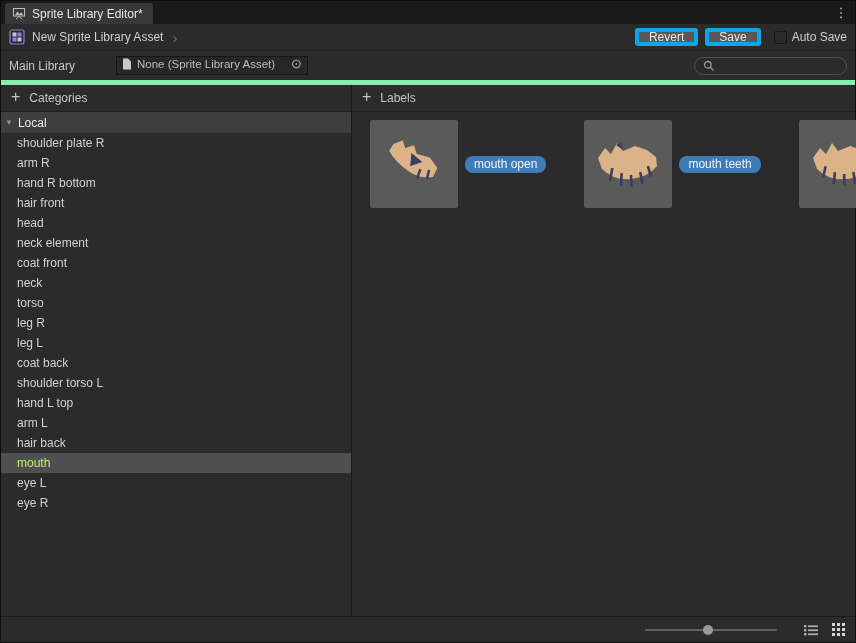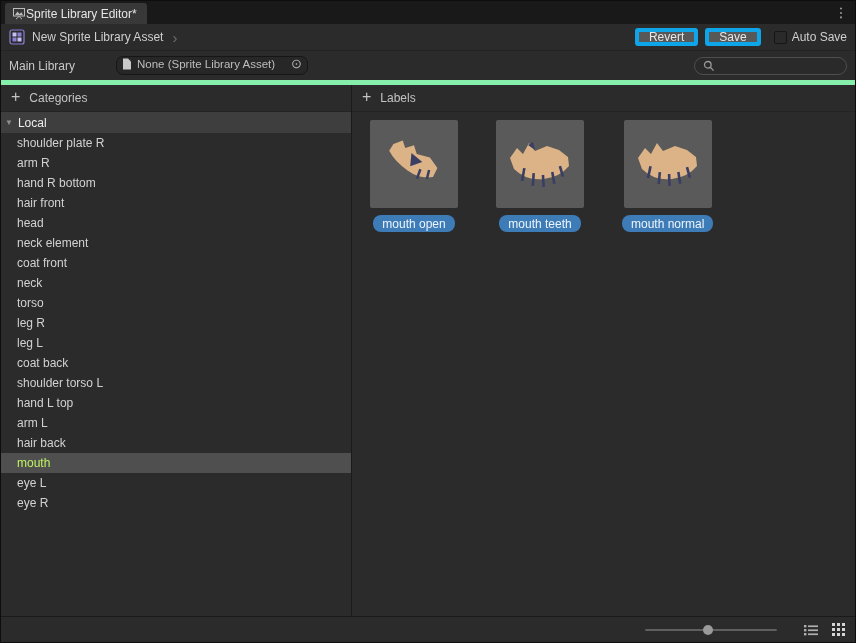--- a/index.html
+++ b/index.html
@@ -6,21 +6,21 @@
   body{
     width:856px;height:643px;overflow:hidden;background:#111;
     font-family:"Liberation Sans",sans-serif;font-size:12px;color:#d2d2d2;
   }
   .window{width:856px;height:643px;box-sizing:border-box;border:1px solid #0d0d0d;
     display:flex;flex-direction:column;background:#2b2b2b}
 
   
   .tabbar{flex:0 0 23px;background:#191919;display:flex;align-items:flex-end;position:relative}
   .tab{height:21px;margin-left:4px;background:#383838;border-radius:3px 3px 0 0;
-    display:flex;align-items:center;padding:0 10px 0 7px;color:#e6e6e6;cursor:pointer}
+    display:flex;align-items:center;gap:6px;padding:0 10px 0 7px;color:#e6e6e6;cursor:pointer}
   .tab-icon{display:flex}
   .kebab-btn{position:absolute;right:6px;top:2px;width:16px;height:18px;display:flex;
     align-items:center;justify-content:center;color:#c8c8c8;font-size:13px;cursor:pointer}
 
   
   .toolbar{flex:0 0 26px;display:flex;align-items:center;padding:0 8px;
     background:#2b2b2b;border-bottom:1px solid #232323}
   .asset-icon{display:flex;margin-right:7px}
   .breadcrumb-label{color:#cfcfcf;cursor:pointer}
   .breadcrumb-chevron{color:#6f6f6f;font-size:15px;margin-left:9px;line-height:1}
@@ -29,21 +29,21 @@
     border-radius:3px;color:#e8e8e8;font-size:12px;font-family:inherit;display:flex;align-items:center;cursor:pointer}
   .checkbox{width:13px;height:13px;box-sizing:border-box;background:#2a2a2a;border:1px solid #161616;
     border-radius:2px;margin:0 5px 0 13px;cursor:pointer}
   .autosave-label{color:#cfcfcf}
 
   
   .library-row{flex:0 0 29px;display:flex;align-items:center;padding:0 8px;
     background:#2b2b2b;border-bottom:5px solid #86efac}
   .lib-label{color:#c8c8c8;width:107px}
   .object-field{width:192px;height:19px;box-sizing:border-box;background:#272727;border:1px solid #161616;
-    border-radius:7px;display:flex;align-items:center;gap:5px;padding:0 3px 4px 5px;color:#bdbdbd;cursor:pointer}
+    border-radius:1px;display:flex;align-items:center;gap:5px;padding:0 3px 4px 5px;color:#bdbdbd;cursor:pointer}
   .object-value{flex:1;white-space:nowrap;overflow:hidden;font-size:11.5px}
   .picker-icon{display:flex;align-items:center;color:#b2b2b2;font-size:13px;line-height:1;padding:0 2px;cursor:pointer}
   .search-field{margin-left:auto;width:153px;height:18px;box-sizing:border-box;border:1px solid #4e4e4e;
     border-radius:9px;display:flex;align-items:center;padding:0 8px;gap:5px;background:#2a2a2a;cursor:text}
   .search-icon{display:flex}
   .search-input{flex:1;background:transparent;border:none;outline:none;color:#d2d2d2;
     font-family:inherit;font-size:12px;min-width:0}
 
   
   .content{flex:1;display:flex;min-height:0;background:#2b2b2b}
@@ -57,21 +57,21 @@
   .group-row{flex:0 0 21px;background:#3e3e3e;display:flex;align-items:center;gap:5px;
     padding:0 4px;cursor:pointer}
   .foldout{font-size:8px;color:#8f8f8f;line-height:1}
   .group-label{color:#eeeeee;font-weight:normal}
   .cat-list{flex:1;overflow:hidden}
   .cat-item{height:20px;display:flex;align-items:center;padding-left:16px;color:#d2d2d2;cursor:pointer}
   .cat-item.selected{background:var(--selection-gray,#4f4f4f);color:#bef264}
 
   
   .cards{display:flex;gap:38px;padding:8px 0 0 18px}
-  .card{display:flex;flex-direction:column;align-items:center;gap:7px;cursor:pointer}
+  .card{display:flex;align-items:center;gap:7px;cursor:pointer}
   .thumb{width:88px;height:88px;background:var(--thumbnail-gray,#5a5a5a);border-radius:2px;
     display:flex;align-items:center;justify-content:center}
   .badge{background:var(--accent-blue,#3e7cb8);color:#eef5fc;border-radius:8px;height:17px;
     display:flex;align-items:center;padding:0 9px;font-size:12px;cursor:pointer;white-space:nowrap}
 
   
   .bottombar{flex:0 0 25px;border-top:1px solid #1a1a1a;background:#2b2b2b;
     display:flex;align-items:center;justify-content:flex-end;padding:0 8px;gap:9px}
   .slider{position:relative;width:132px;height:14px;margin-right:16px;cursor:pointer}
   .slider-track{position:absolute;left:0;right:0;top:6px;height:2px;background:#5f5f5f;border-radius:1px}

